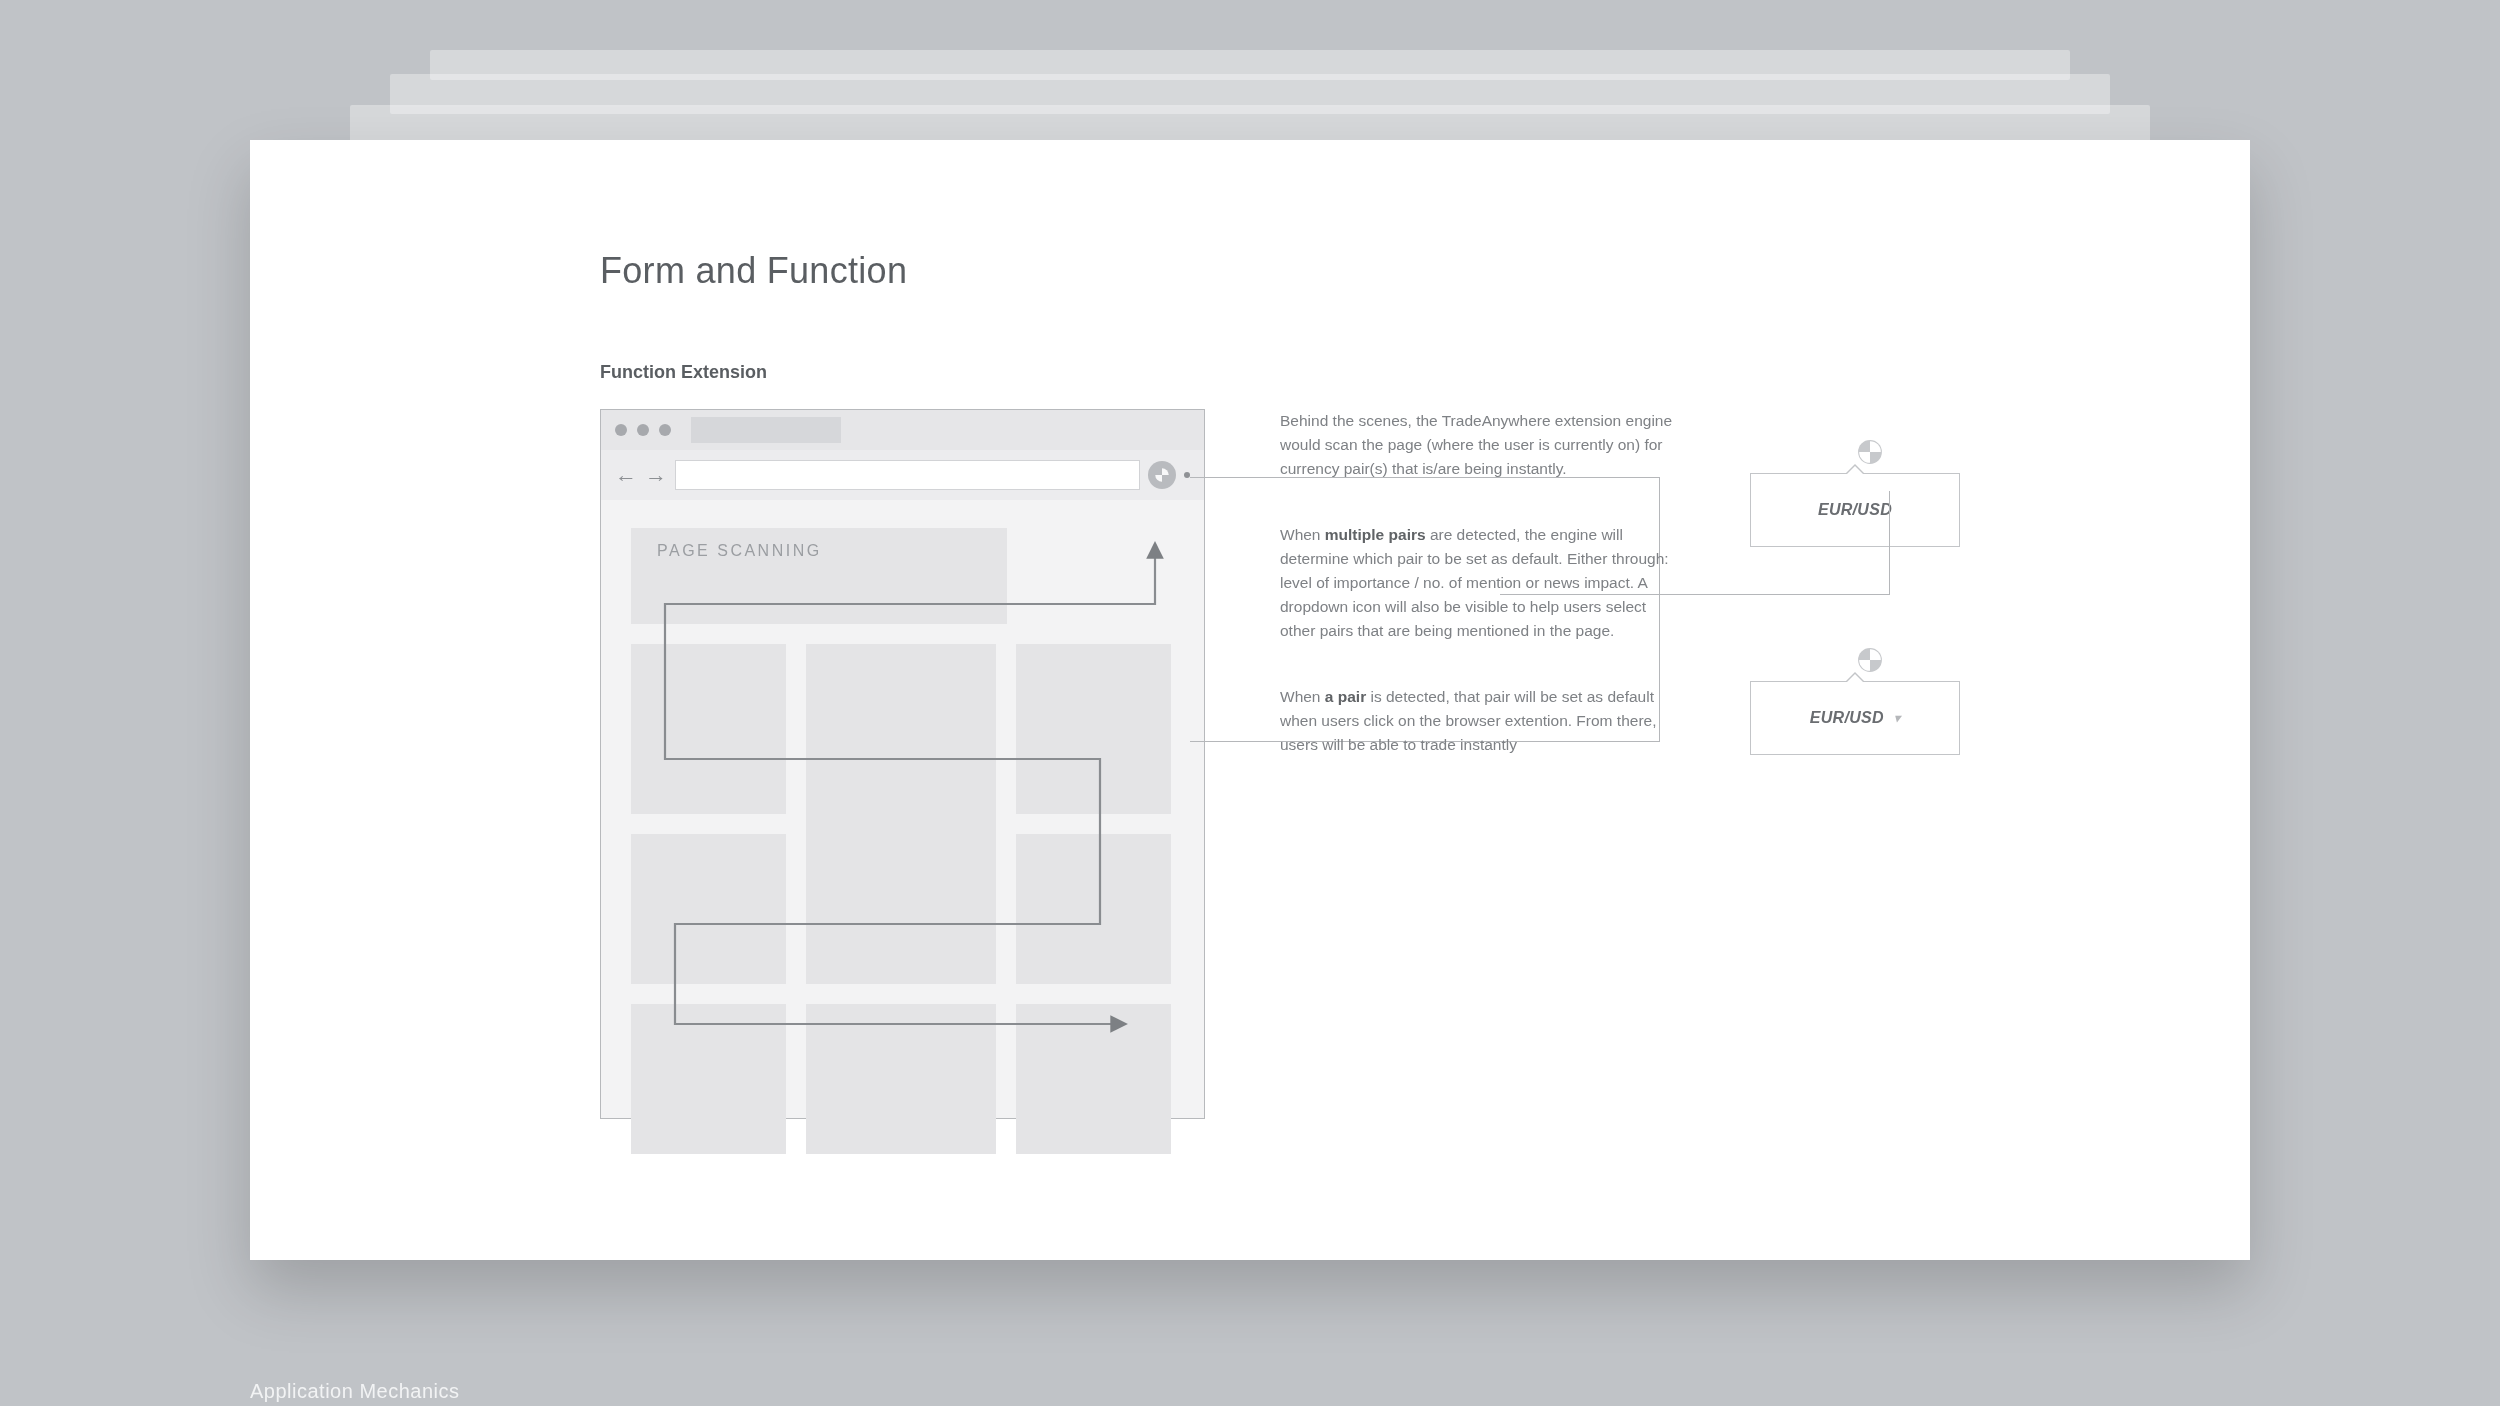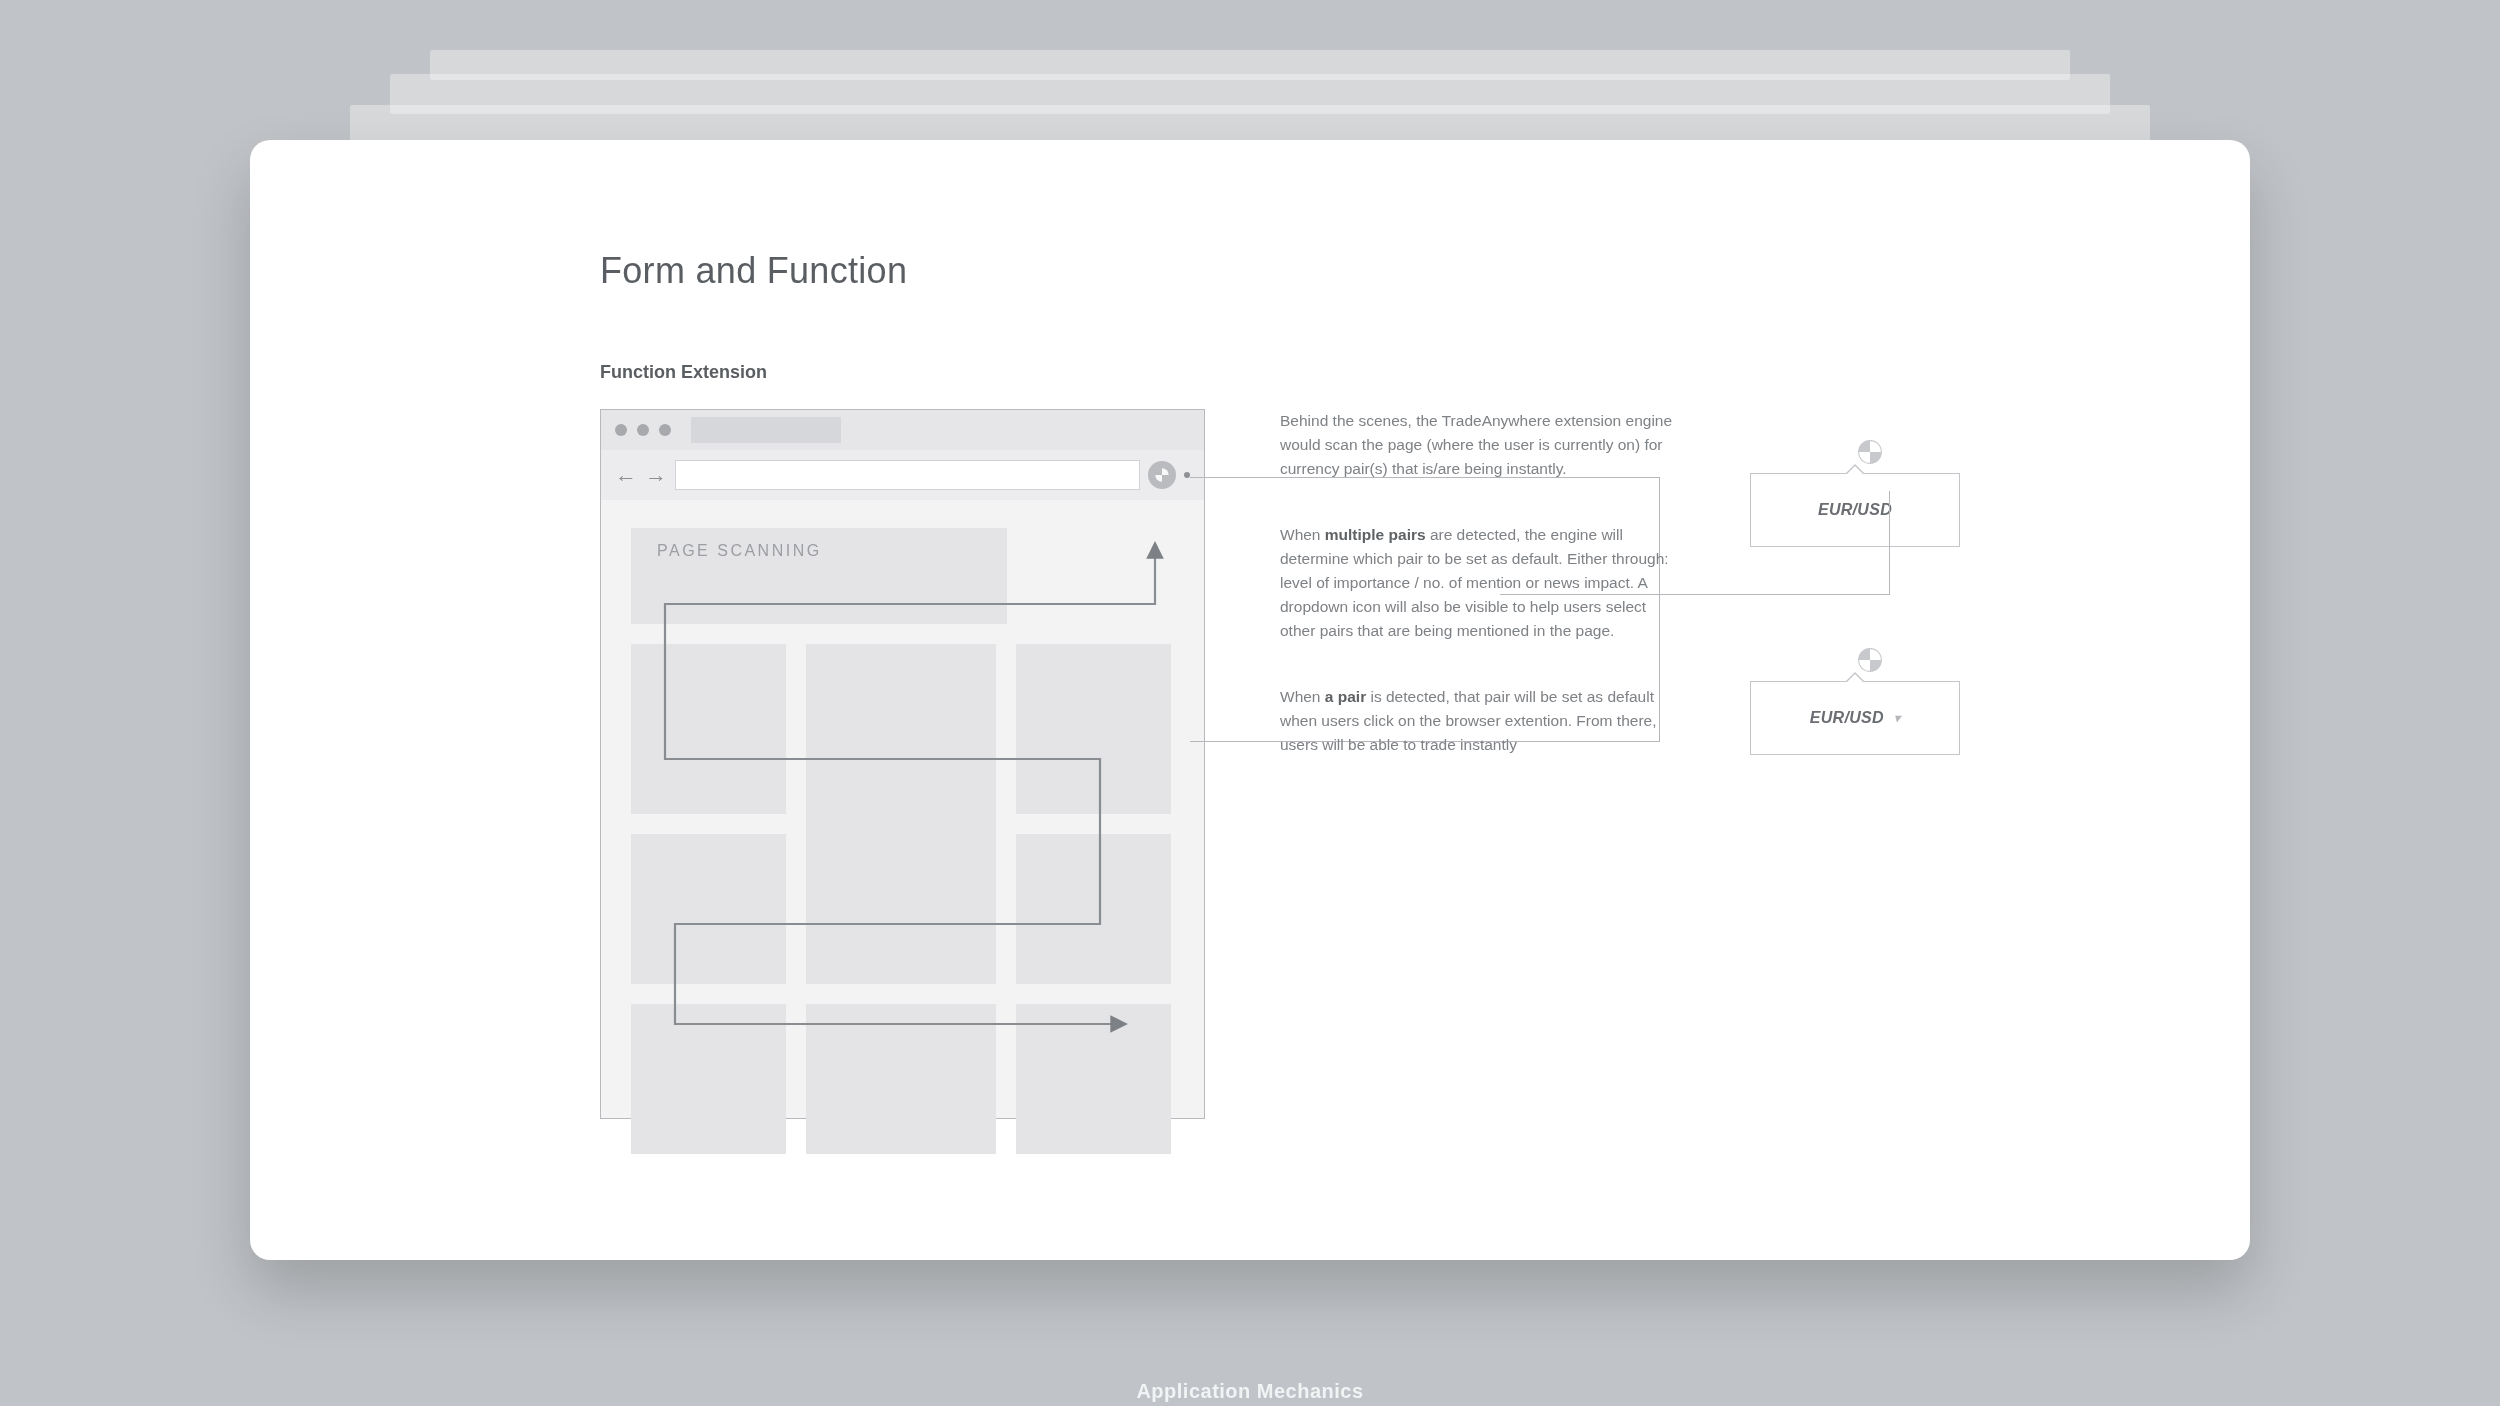--- a/index.html
+++ b/index.html
@@ -24,21 +24,20 @@
   .cb1 { top: 0px;  width: 1640px; height: 30px; }
   .cb2 { top: 24px; width: 1720px; height: 40px; }
   .cb3 { top: 55px; width: 1800px; height: 50px; }
 
   .main-card {
     position: absolute; top: 90px; left: 50%; transform: translateX(-50%);
     width: 2000px; height: 1120px;
     background: #ffffff;
     box-shadow: 0 30px 60px rgba(0,0,0,0.18);
     padding: 110px 350px 80px 350px;
-    border-radius: 20px;
   }
 
   .title { font-size: 36px; font-weight: 400; color: #5a5e62; letter-spacing: 0.3px; margin-bottom: 70px; }
   .subtitle { font-size: 18px; font-weight: 600; color: #5a5e62; margin-bottom: 26px; }
 
   .diagram-row { display: flex; gap: 75px; align-items: flex-start; }
 
   
   .browser {
     width: 605px; height: 710px;
@@ -97,22 +96,22 @@
   .pop .caret { position: absolute; top: -10px; left: 50%; transform: translateX(-50%); width: 0; height: 0; border-left:10px solid transparent; border-right:10px solid transparent; border-bottom:10px solid #c3c5c8; }
   .pop .caret::after { content:""; position:absolute; top:2px; left:-8px; width:0;height:0; border-left:8px solid transparent; border-right:8px solid transparent; border-bottom:8px solid #fff; }
   .pop-icon { width: 26px; height:26px; margin: 0 auto 8px auto; display:block; }
   .pop-wrap { text-align:center; margin-bottom: 100px; }
   .dropdown-arrow { font-size: 12px; color:#b5b7ba; margin-left:10px; }
 
   
   .connector { position: absolute; border: 1px solid #b5b7ba; pointer-events:none; }
 
   .caption {
-    margin-top: 60px; text-align:center; font-size: 20px; color: #f2f3f4; letter-spacing: 0.5px;
-    position: absolute; top: 1270px; width: 2000px; left:50%; transform: translateX(-50%); font-weight: bold;
+    margin-top: 60px; text-align:left; font-size: 20px; color: #f2f3f4; letter-spacing: 0.5px;
+    position: absolute; top: 1270px; width: 2000px; left:50%; transform: translateX(-50%);
   }
 </style>
 </head>
 <body>
 
 <div class="stack">
   <div class="card-behind cb1"></div>
   <div class="card-behind cb2"></div>
   <div class="card-behind cb3"></div>
 

